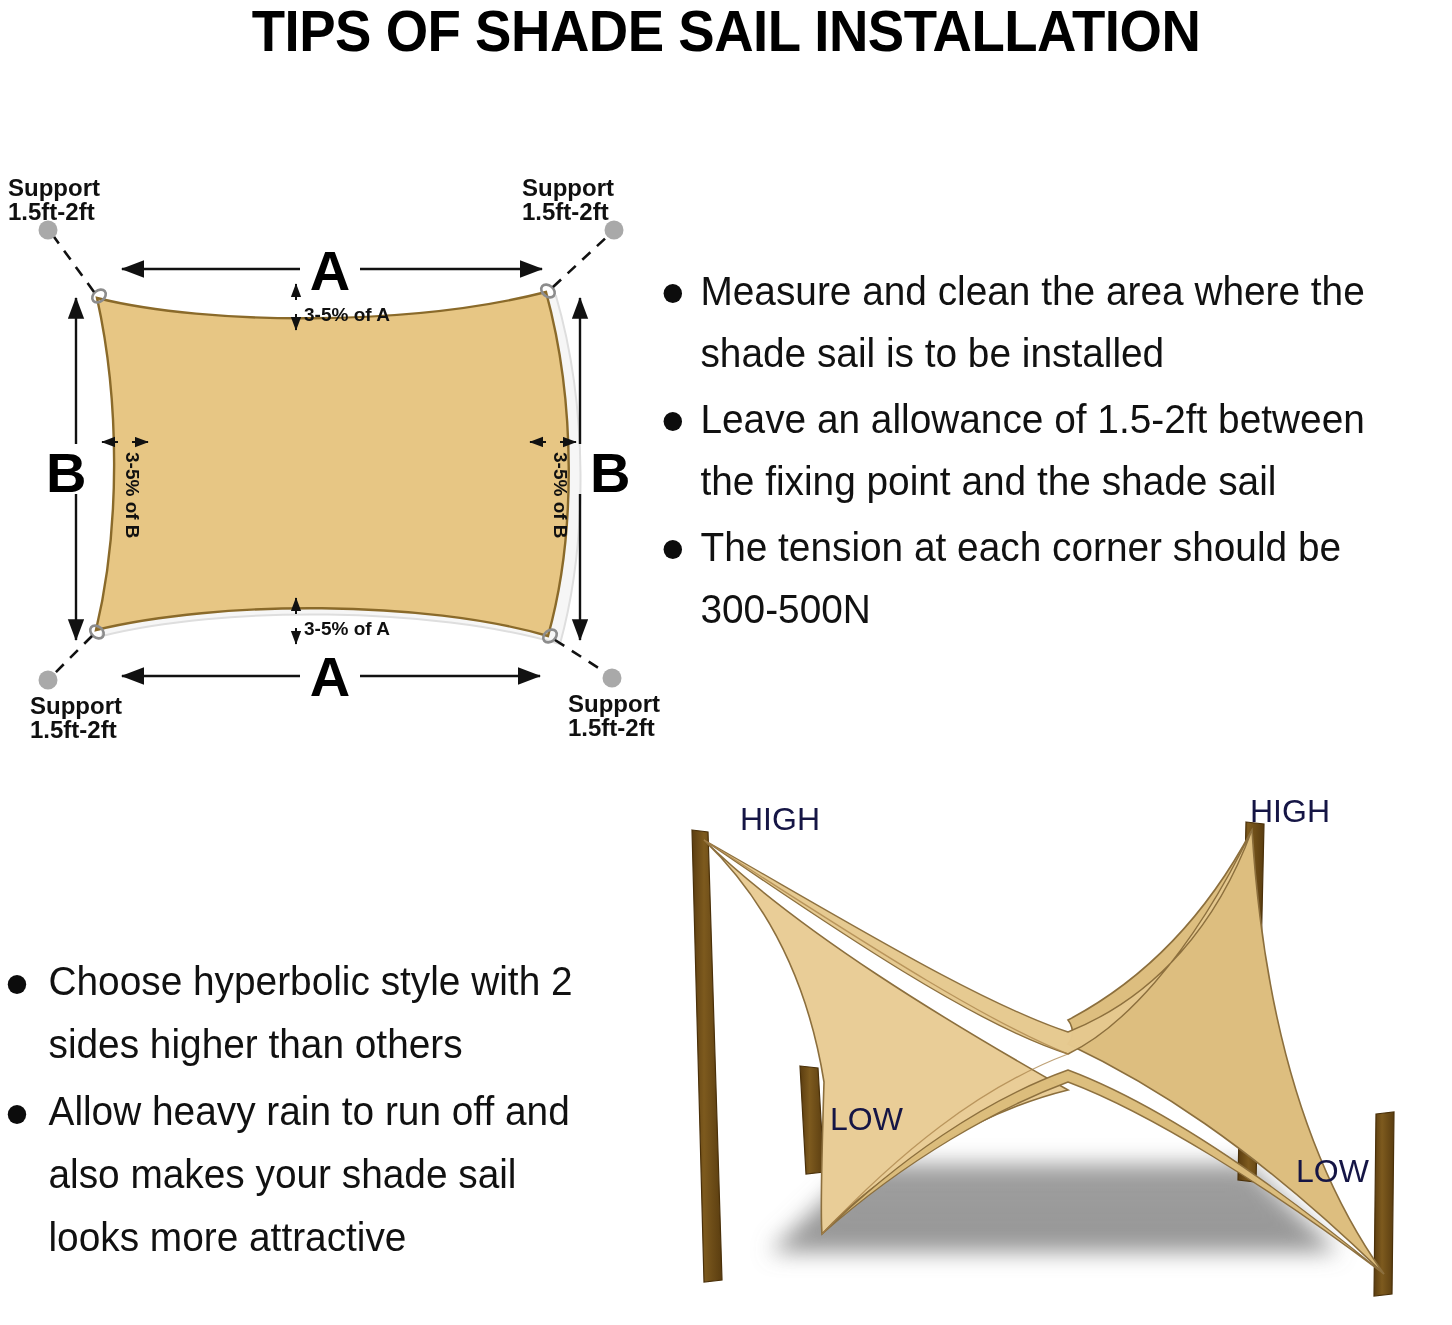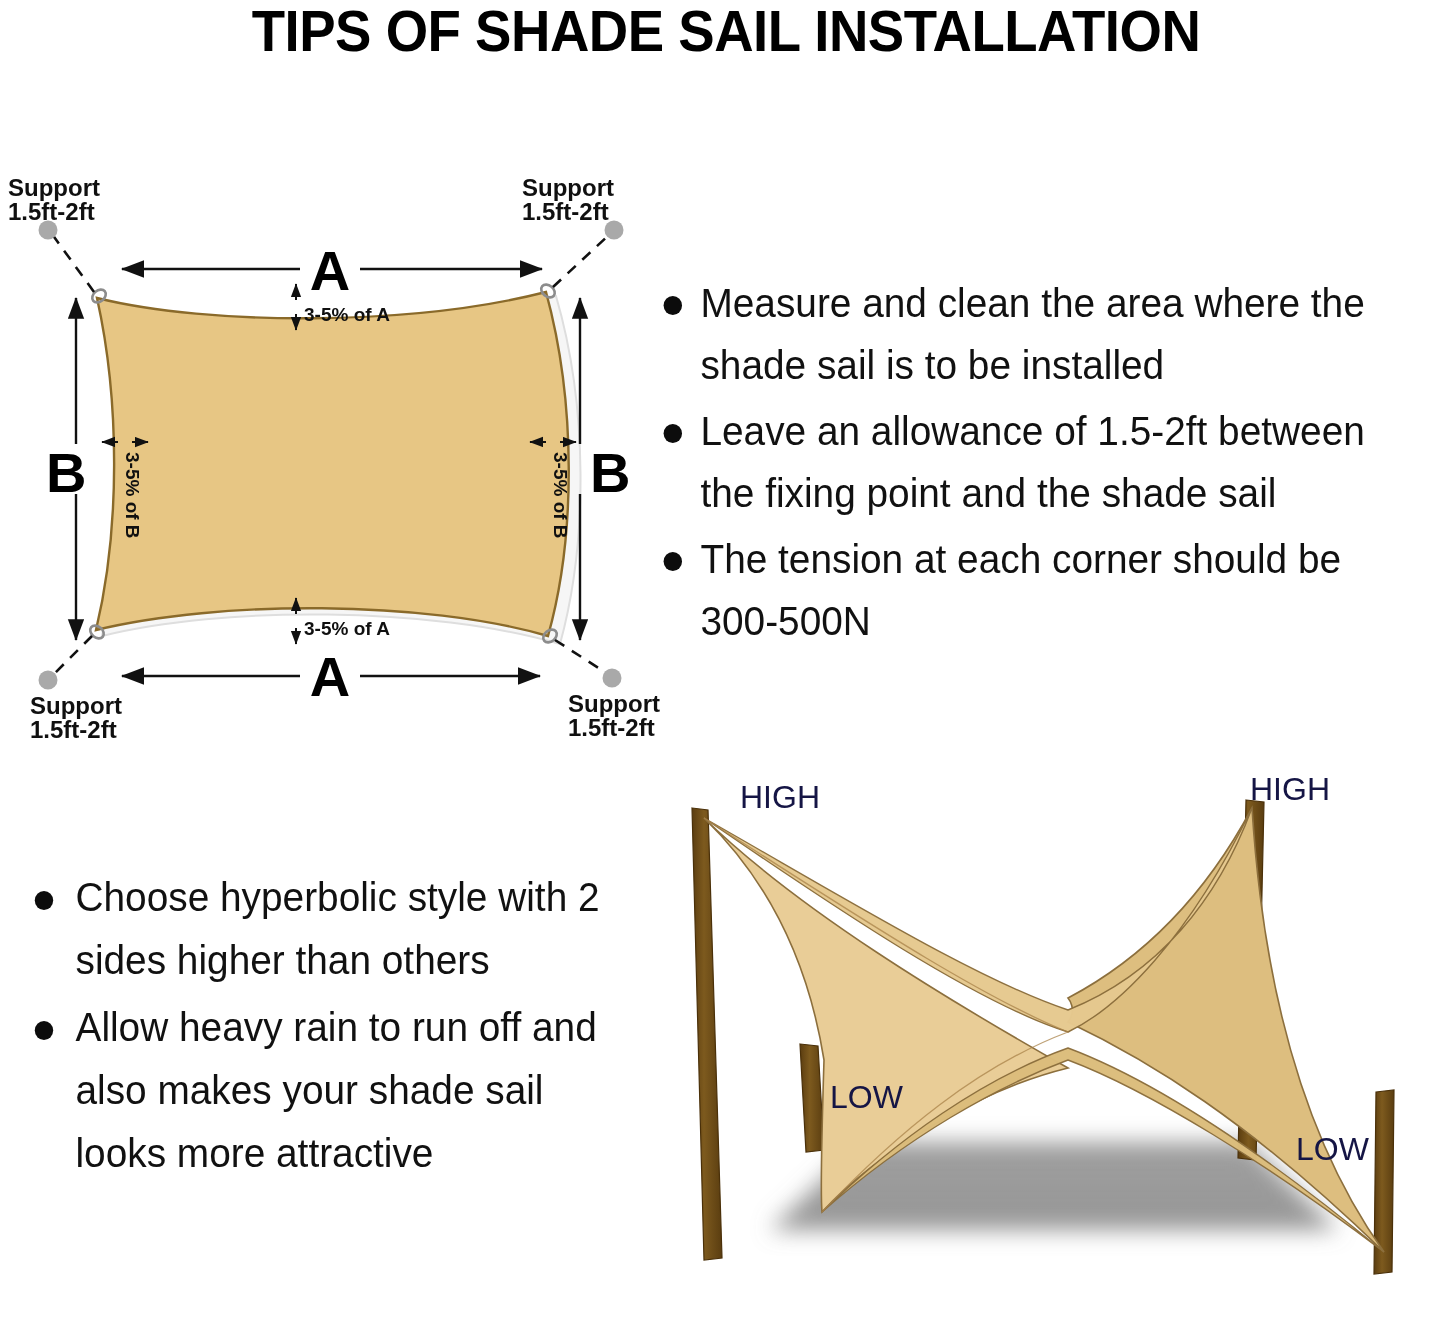--- a/index.html
+++ b/index.html
@@ -47,30 +47,29 @@
     top: 174px;
     width: 660px;
     height: 580px;
   }
   #rect-diagram svg { display: block; }
 
   
   #tips-upper {
     position: absolute;
     left: 650px;
-    top: 272px;
+    top: 260px;
     width: 802px;
   }
   
   #tips-lower {
     position: absolute;
     left: 0px;
-    top: 866px;
+    top: 950px;
     width: 625px;
-    padding-left: 27px;
   }
 
   .bullet-list {
     list-style: none;
     margin: 0;
     padding: 0;
   }
   .bullet-item {
     position: relative;
     padding-left: 52px;
@@ -98,21 +97,21 @@
   }
   #tips-lower .bullet-dot {
     left: 8px;
     top: 25px;
   }
 
   
   #hyper-diagram {
     position: absolute;
     left: 648px;
-    top: 760px;
+    top: 782px;
     width: 804px;
     height: 543px;
   }
   #hyper-diagram svg { display: block; }
 
   .lbl-hl {
     font-family: "Liberation Sans", sans-serif;
     font-size: 32px;
     fill: #151545;
   }

